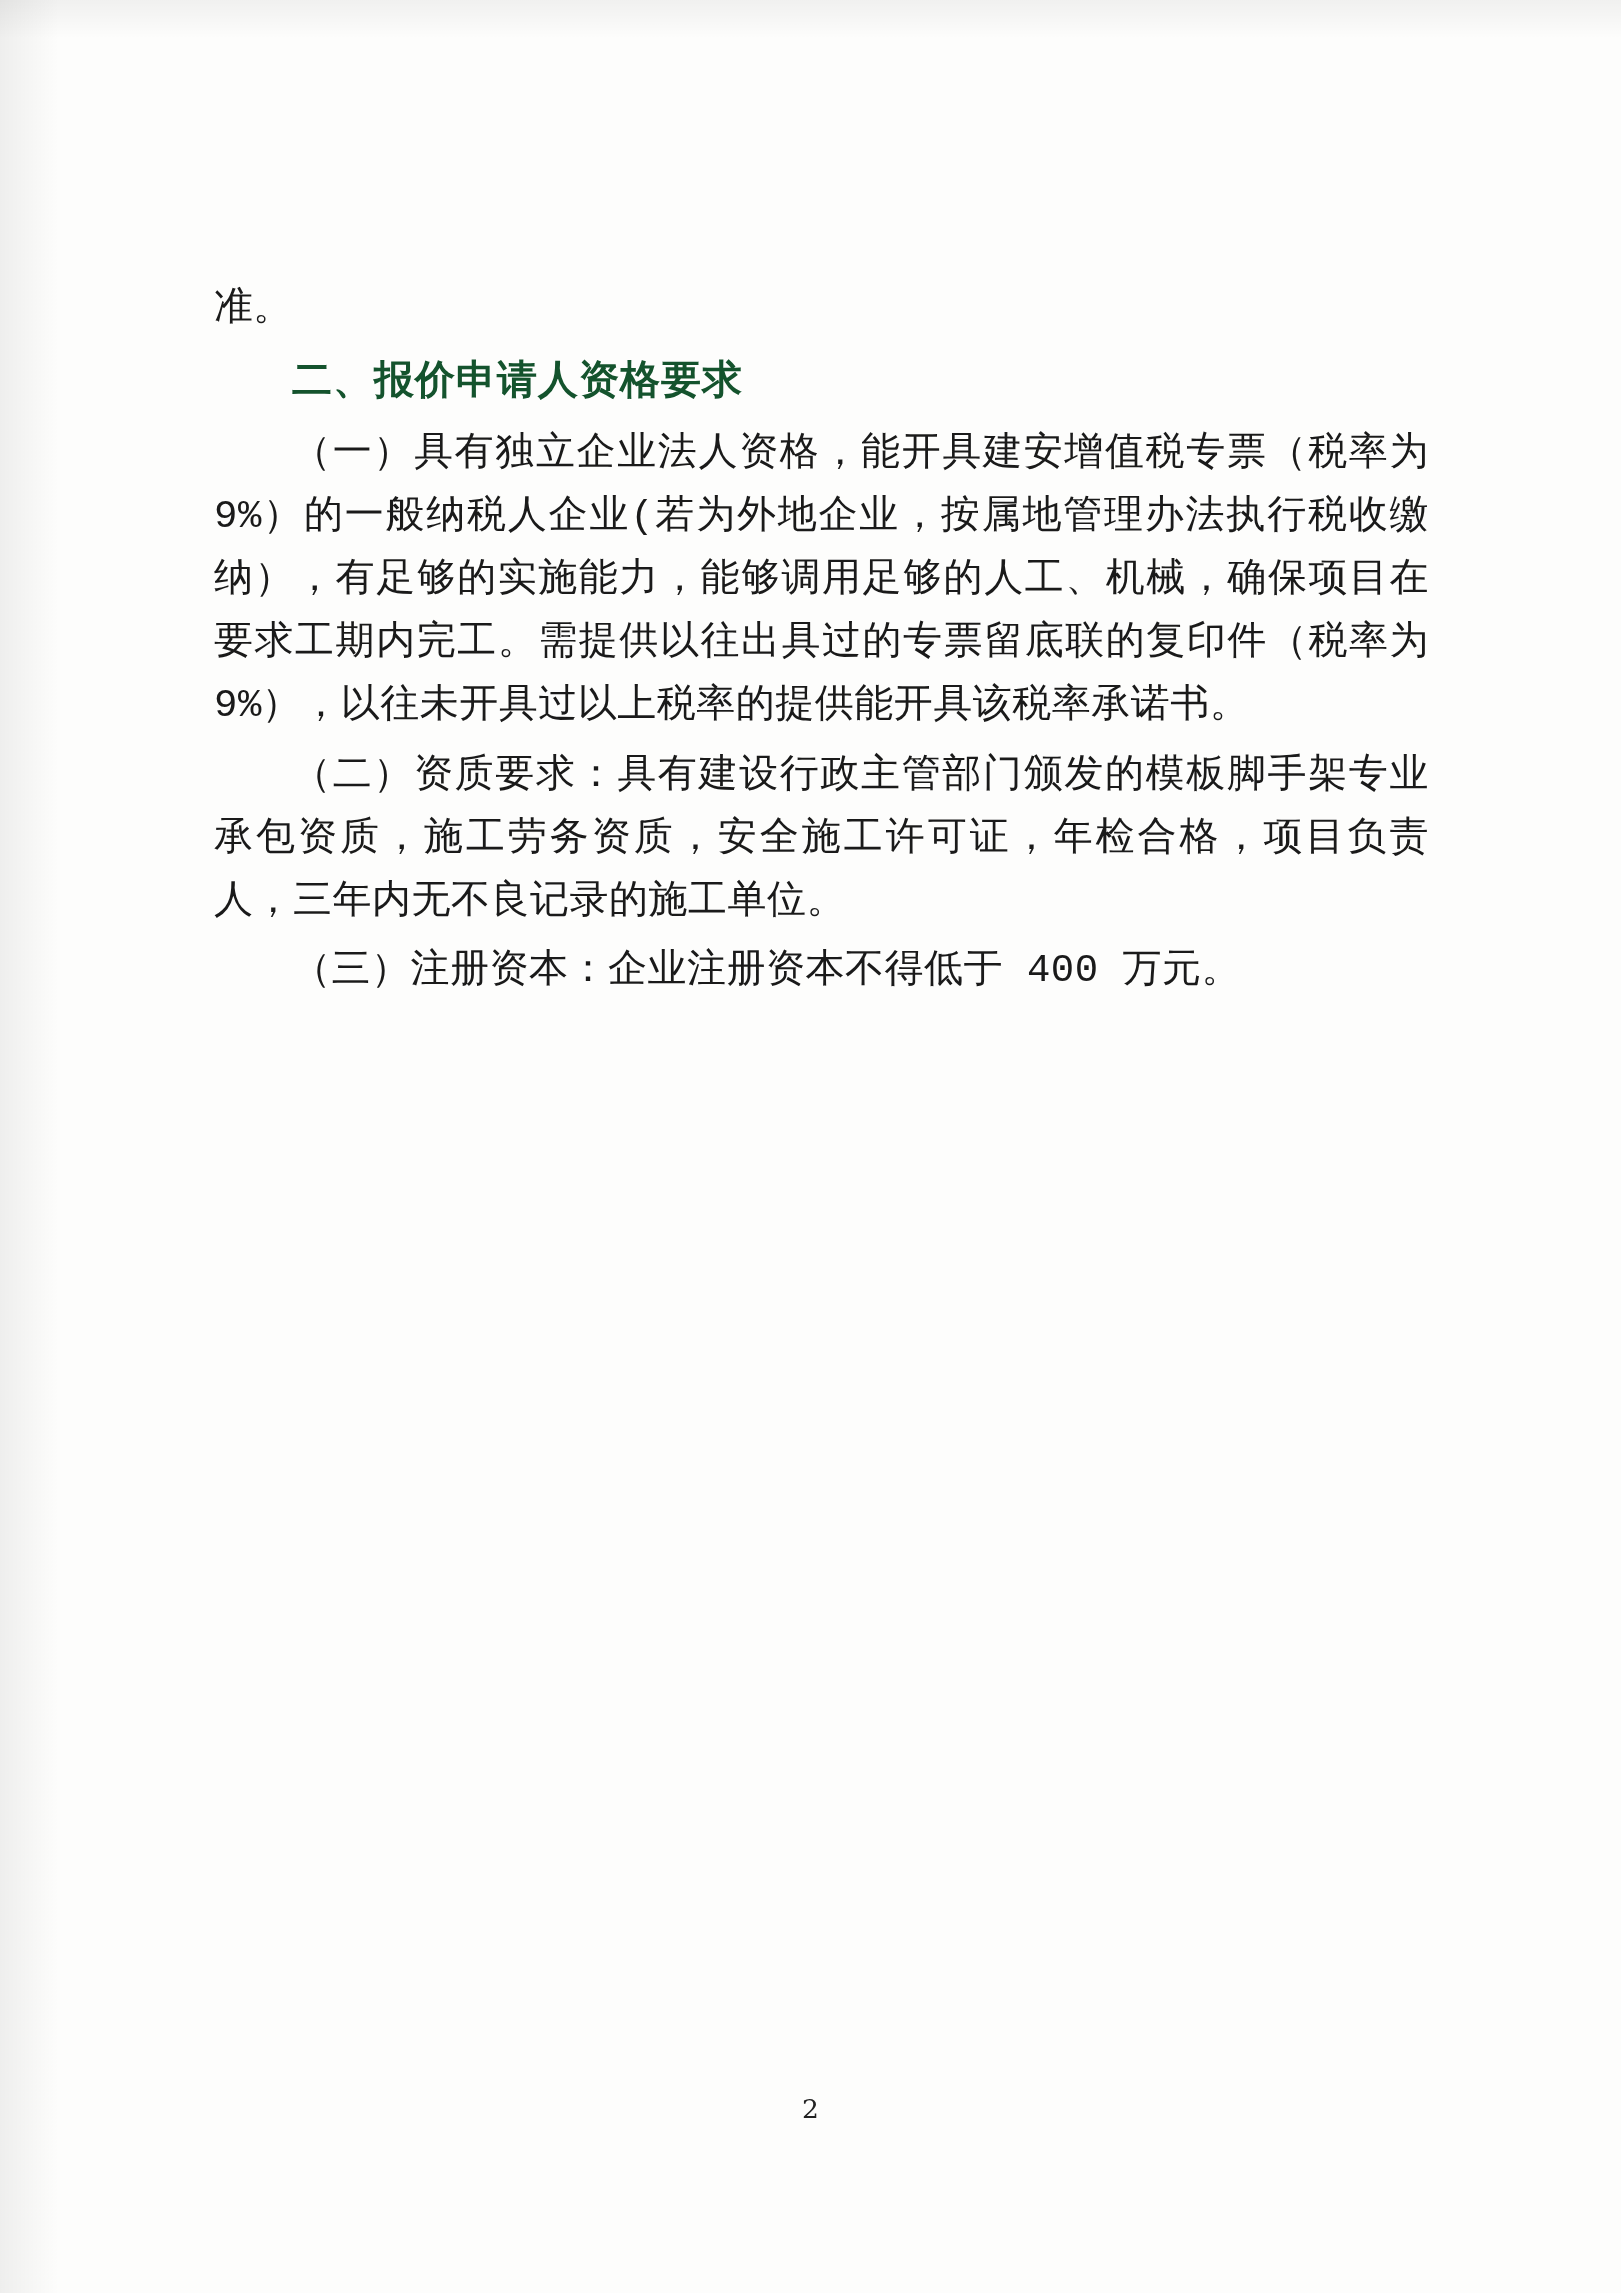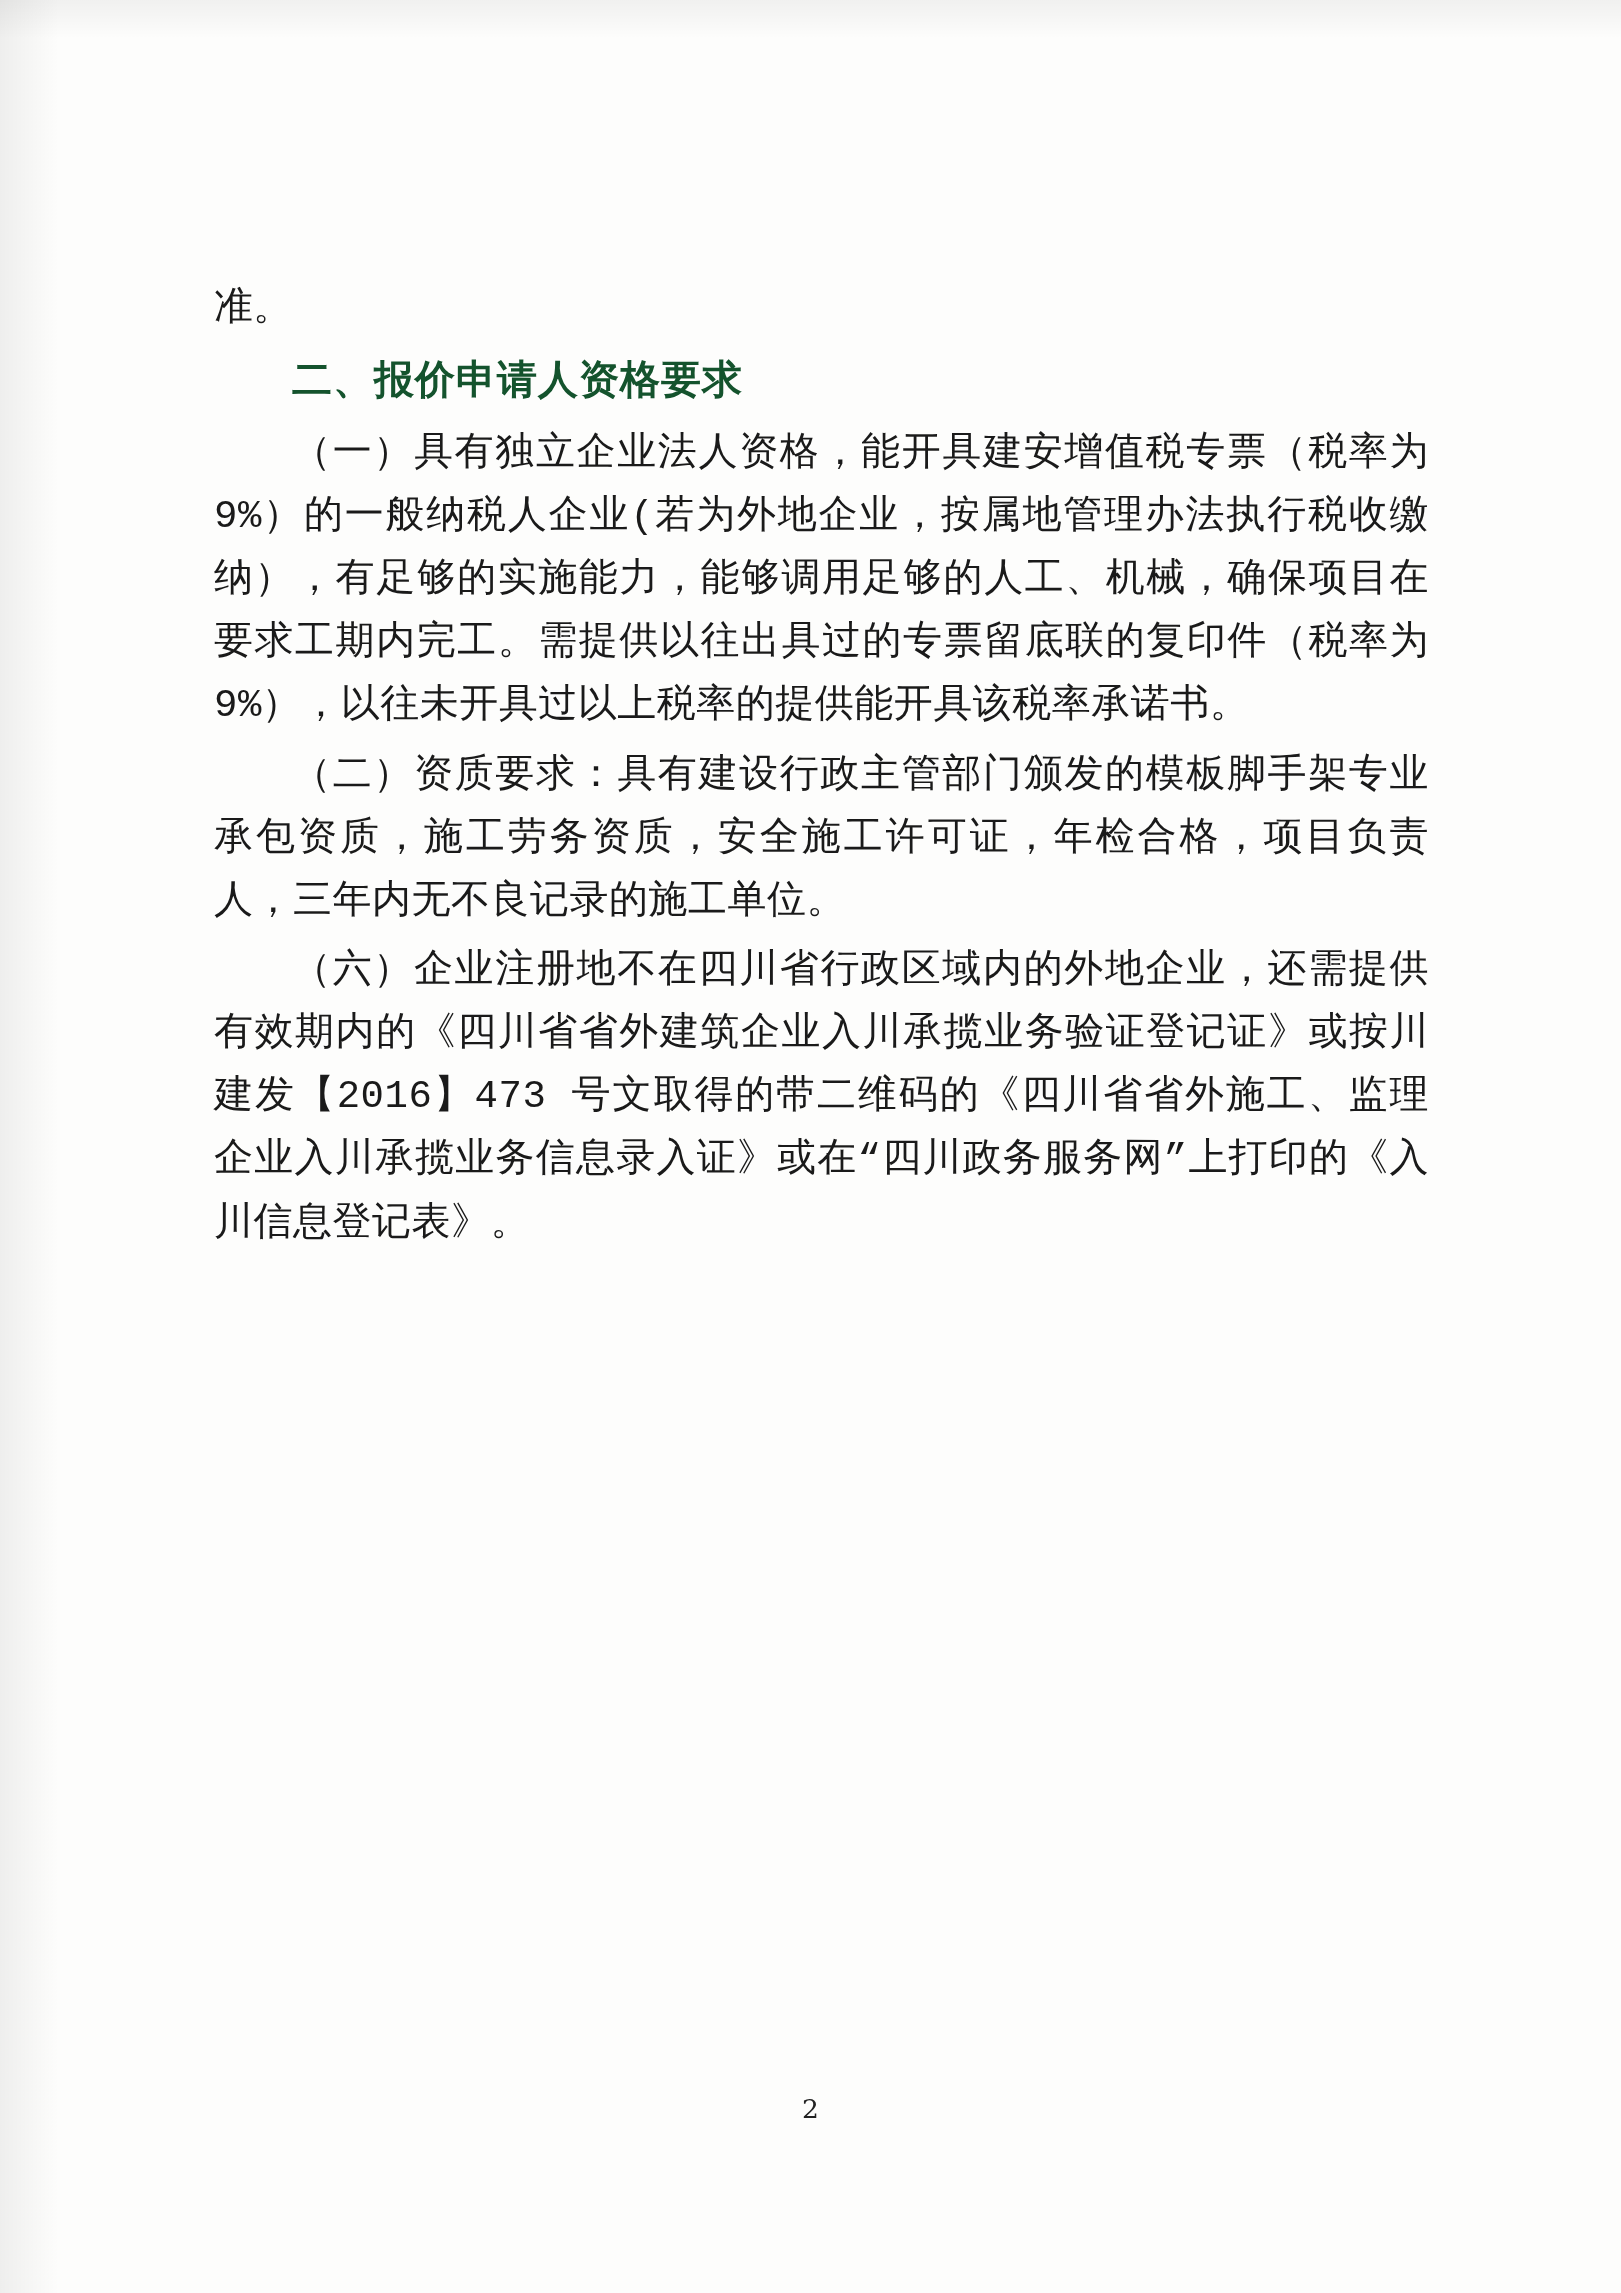--- a/index.html
+++ b/index.html
@@ -87,18 +87,18 @@
   <div class="edge-shadow-left"></div>
   <div class="edge-shadow-top"></div>
 
   <div class="content">
     <p class="first-line">准。</p>
 
     <p class="heading">二、报价申请人资格要求</p>
 
     <p class="para indent">（一）具有独立企业法人资格，能开具建安增值税专票（税率为 9%）的一般纳税人企业(若为外地企业，按属地管理办法执行税收缴纳），有足够的实施能力，能够调用足够的人工、机械，确保项目在要求工期内完工。需提供以往出具过的专票留底联的复印件（税率为 9%），以往未开具过以上税率的提供能开具该税率承诺书。</p>
     <p class="para indent">（二）资质要求：具有建设行政主管部门颁发的模板脚手架专业承包资质，施工劳务资质，安全施工许可证，年检合格，项目负责人，三年内无不良记录的施工单位。</p>
-    <p class="para indent">（六）企业注册地不在四川省行政区域内的外地企业，还需提供有效期内的《四川省省外建筑企业入川承揽业务验证登记证》或按川建发【2016】473 号文取得的带二维码的《四川省省外施工、监理企业入川承揽业务信息录入证》或在“四川政务服务网”上打印的《入川信息登记表》。</p>
+    <p class="para indent">（三）注册资本：企业注册资本不得低于 400 万元。</p>
   </div>
 
   <div class="page-number">2</div>
 </div>
 
 
 </body></html>

